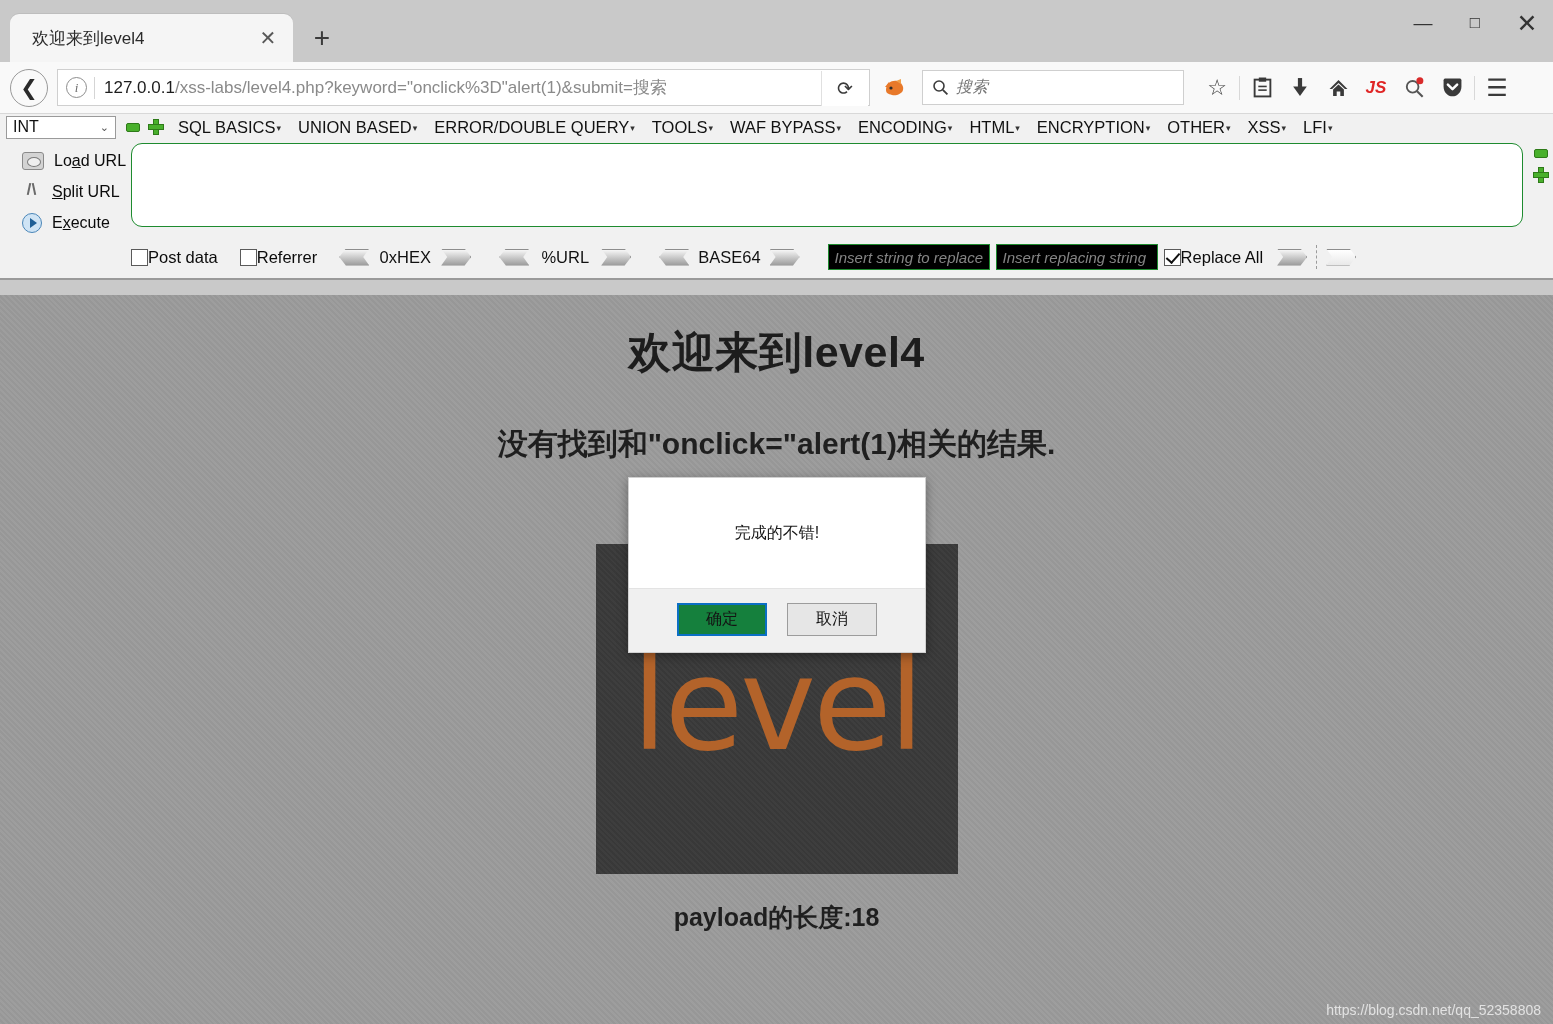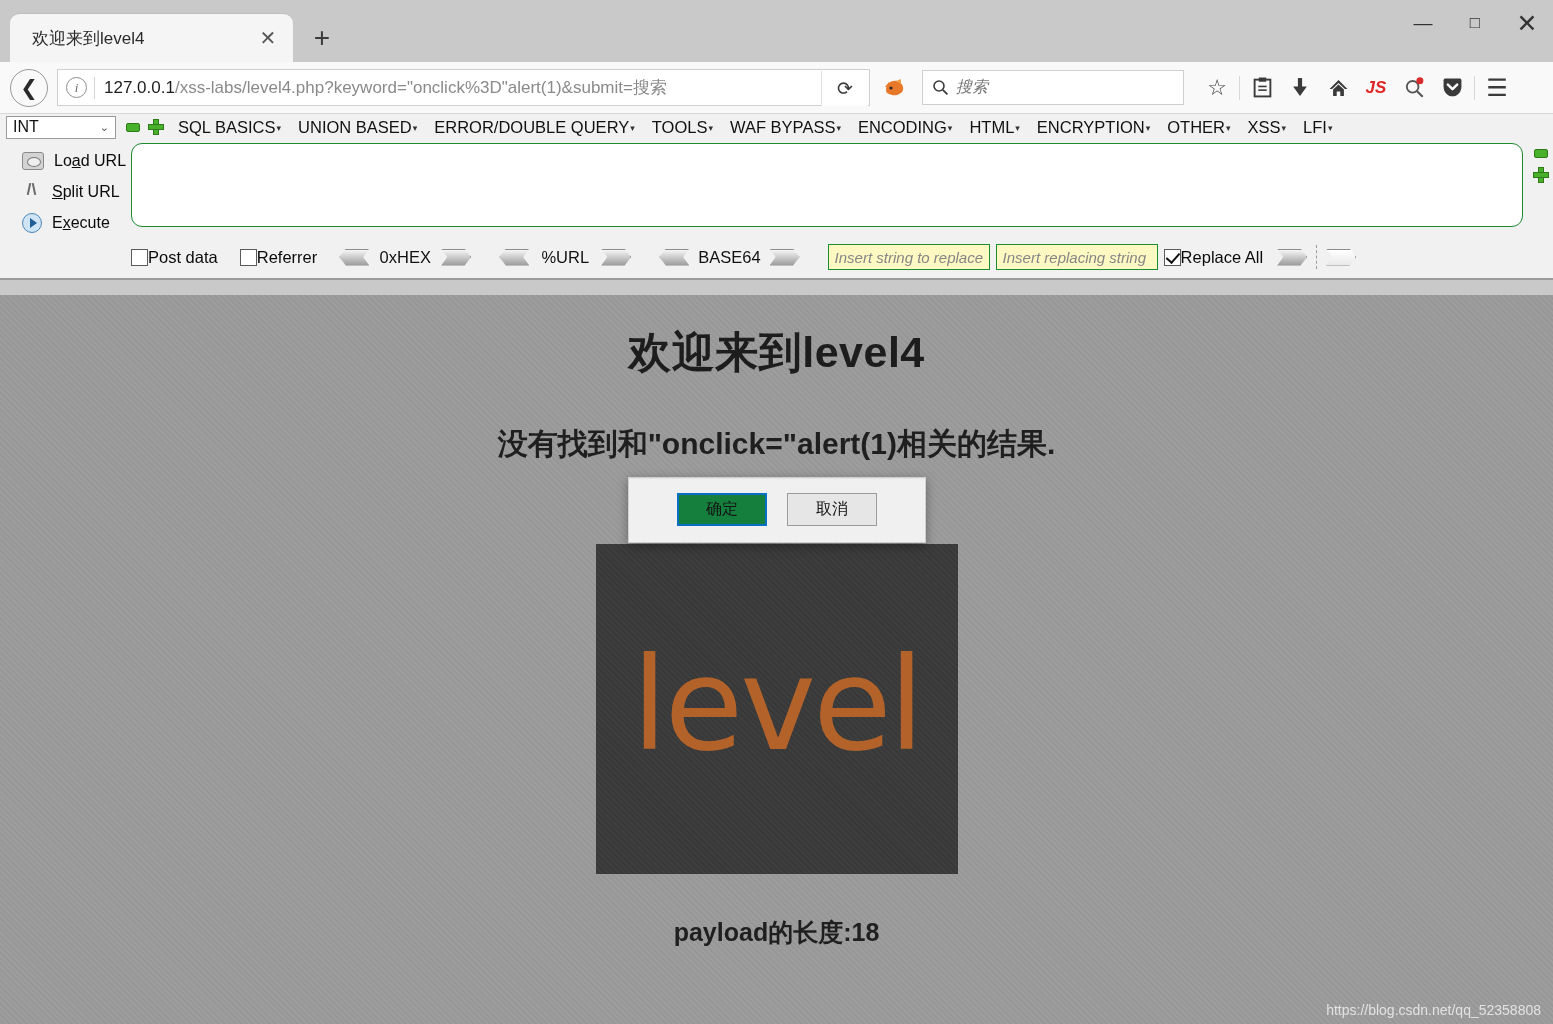--- a/index.html
+++ b/index.html
@@ -168,21 +168,21 @@
     border:1px solid #8d8d8d;
   }
   .arr-r { clip-path: polygon(0 0, 78% 0, 100% 50%, 78% 100%, 0 100%, 20% 50%); }
   .arr-l { clip-path: polygon(22% 0, 100% 0, 80% 50%, 100% 100%, 22% 100%, 0 50%); }
   .arr-out {
     width:30px;height:17px;background:linear-gradient(#ffffff,#e9e9e9);
     border:1px solid #8d8d8d;
     clip-path: polygon(0 0, 78% 0, 100% 50%, 78% 100%, 0 100%, 20% 50%);
   }
   .repl-in {
-    width:162px;height:26px;background:#fef9c3;border:1.5px solid #1e8b2f;
+    width:162px;height:26px;background:#000000;border:1.5px solid #1e8b2f;
     font-size:15px; font-style:italic; color:#858585;
     display:flex;align-items:center;padding:0 6px; overflow:hidden; white-space:nowrap;
     margin-right:6px;
   }
   .vdash { width:0;height:24px;border-left:1px dashed #9b9b9b; margin:0 9px; }
 
   
   .content {
     position:absolute; left:0; top:295px; width:1553px; height:729px;
     background:
@@ -215,21 +215,21 @@
       #3a3a3a;
     position:relative; overflow:hidden;
   }
   .pg-img .lvl {
     position:absolute; left:50%; transform:translateX(-50%);
     top:86px;
     font-size:128px; font-weight:normal; color:#b3632a; letter-spacing:-3px;
     white-space:nowrap; font-family:"DejaVu Sans", sans-serif;
   }
   .pg-len {
-    text-align:center; font-size:25px; font-weight:bold; color:#1f1f1f; margin-top:42px;
+    text-align:center; font-size:25px; font-weight:bold; color:#1f1f1f; margin-top:27px;
   }
   .watermark {
     position:absolute; right:12px; bottom:6px;
     font-size:14px; color:#e2e2e2;
   }
 
   
   .modal-overlay { position:absolute; inset:0; }
   .modal {
     position:absolute; left:628px; top:477px; width:298px;
@@ -440,20 +440,21 @@
       <span class="lvl">level</span>
     </div>
 
     <div class="pg-len">payload的长度:18</div>
 
     <div class="watermark">https://blog.csdn.net/qq_52358808</div>
   </div>
 
   <div class="modal-overlay">
     <div class="modal">
+      <div class="modal-body">完成的不错!</div>
       <div class="modal-foot">
         <div class="mbtn primary">确定</div>
         <div class="mbtn">取消</div>
       </div>
     </div>
   </div>
 
 </div>
 
 </body></html>

